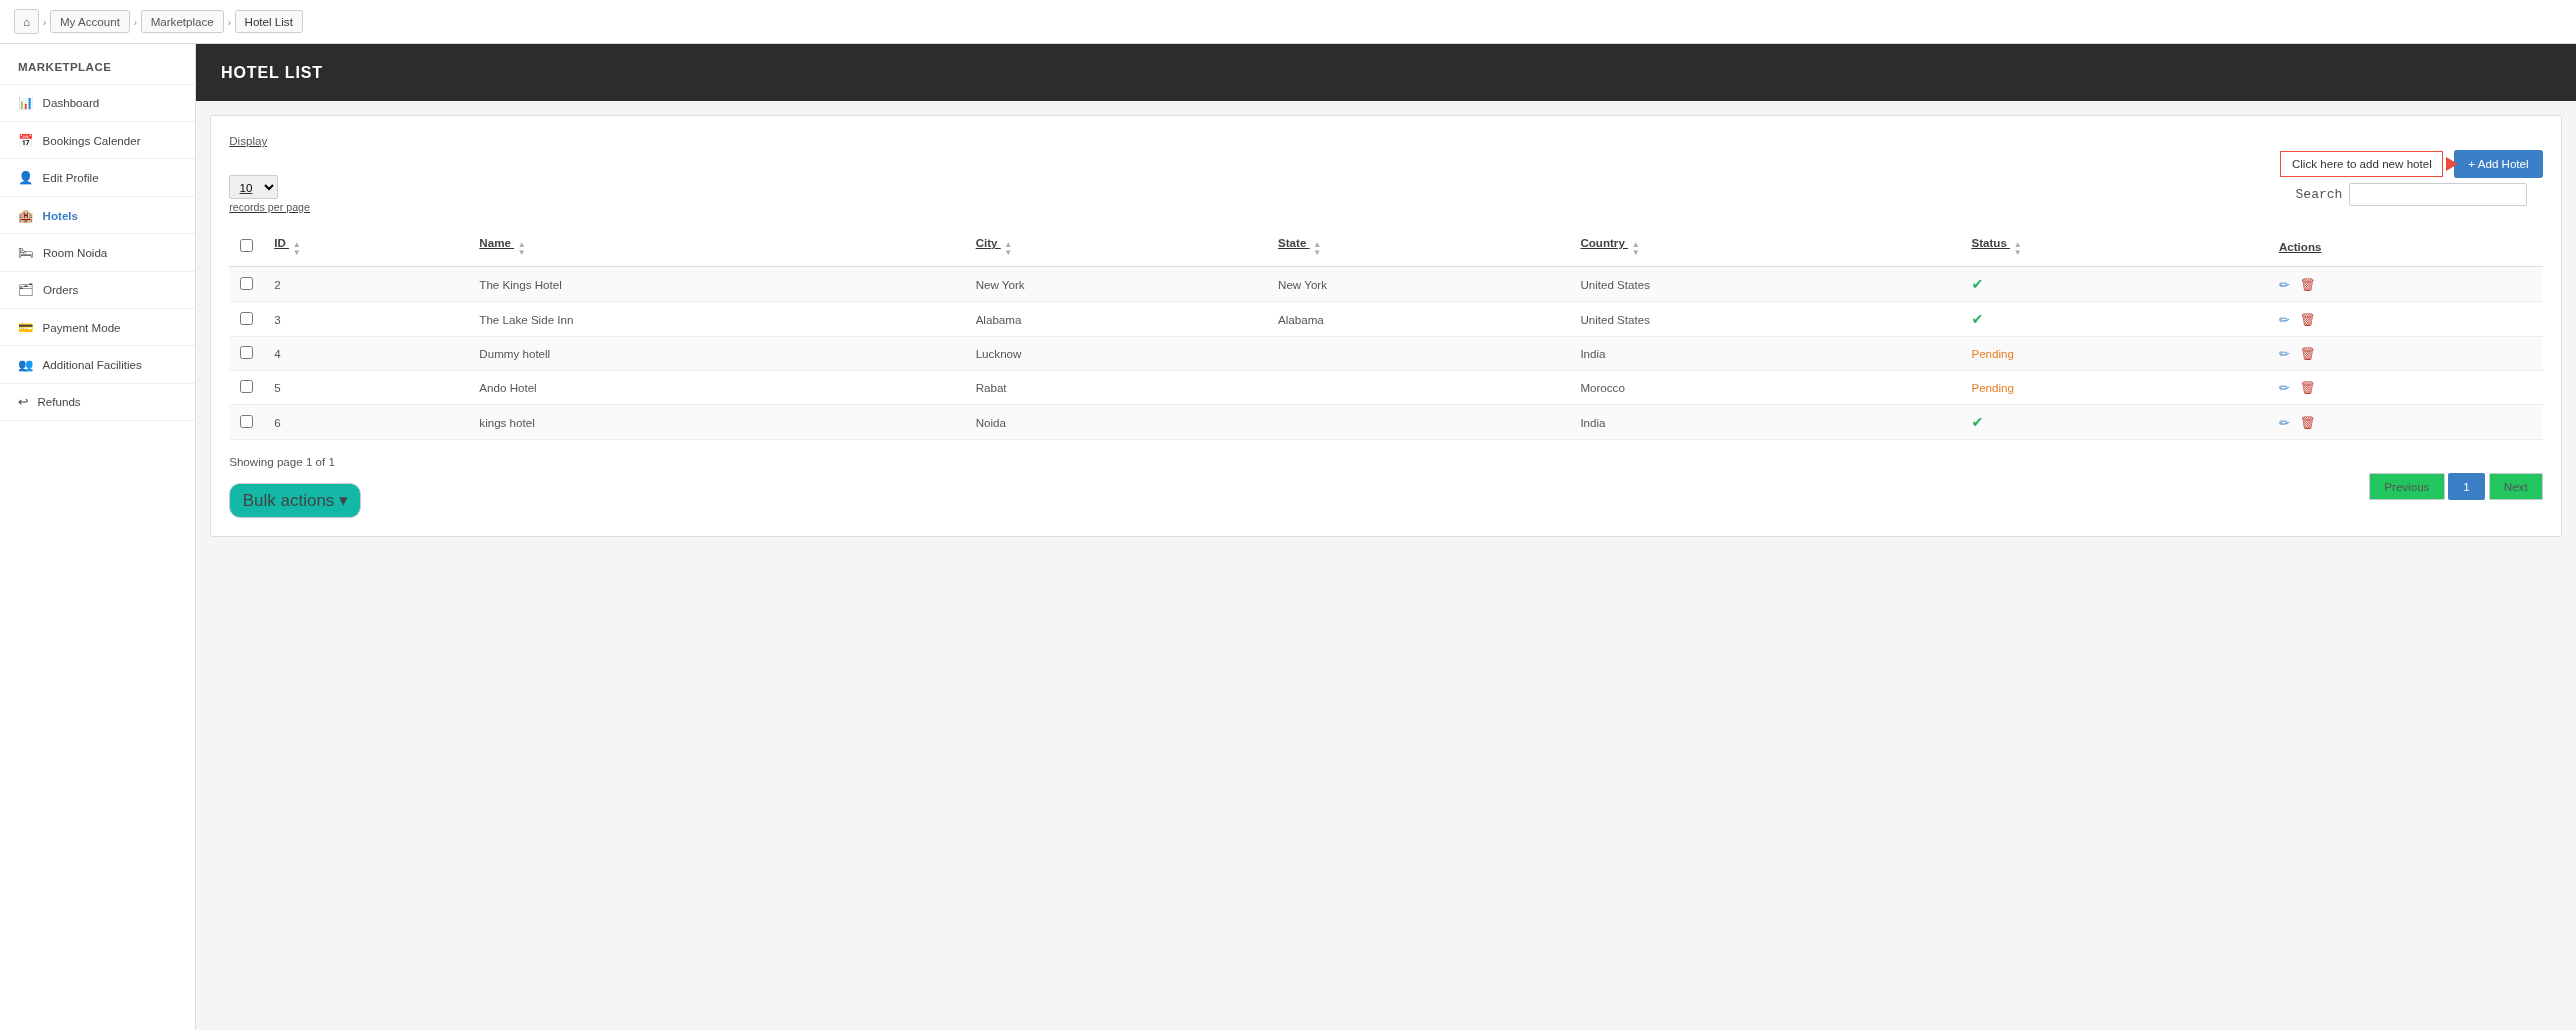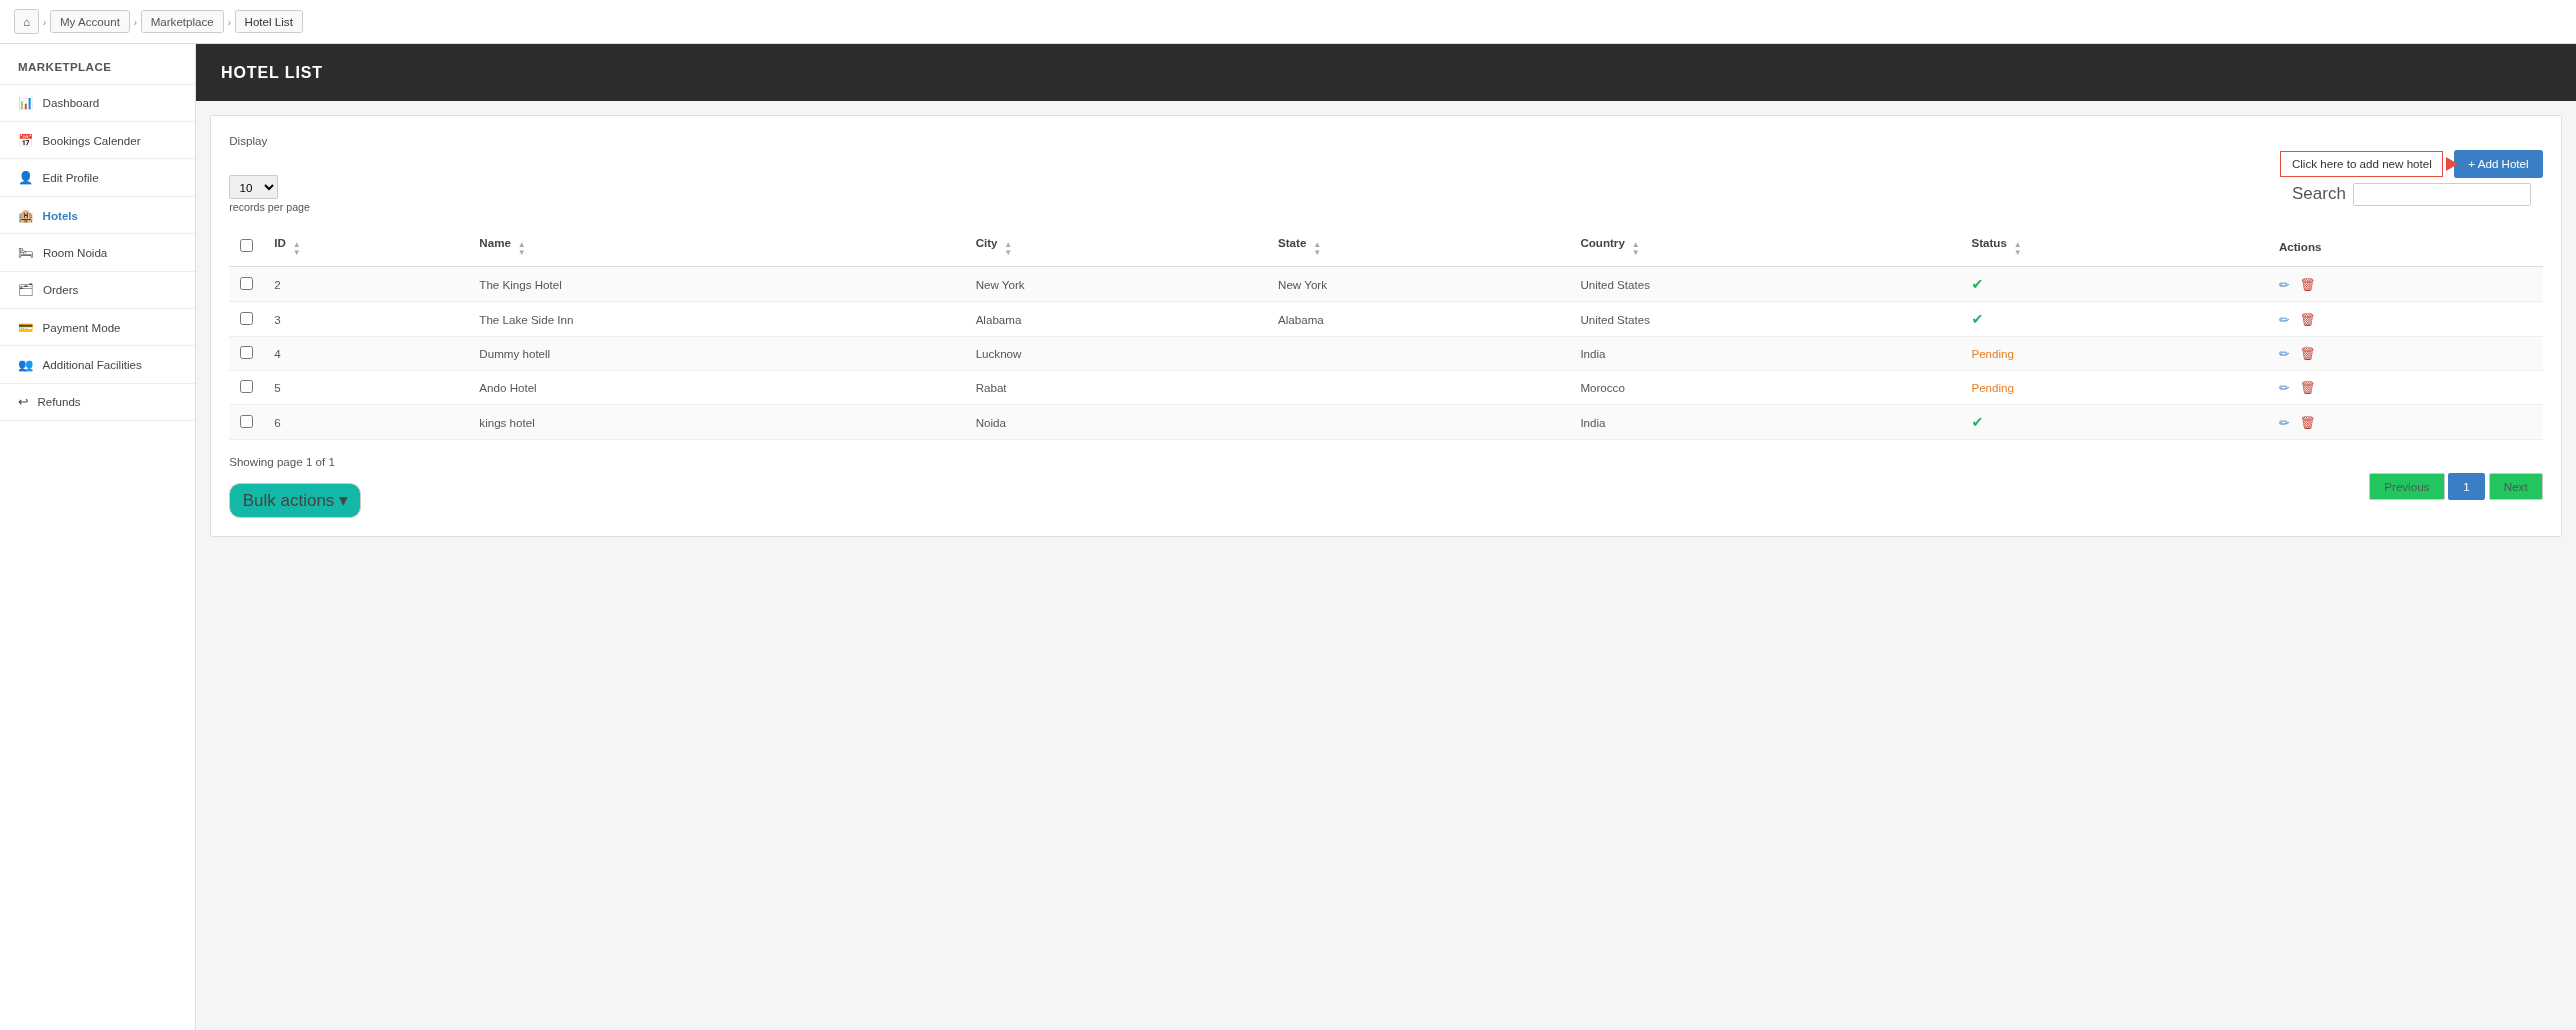--- a/index.html
+++ b/index.html
@@ -64,21 +64,21 @@
     .content-area {
       background: #fff; margin: 14.2px; padding: 18px;
       border: 0.9px solid #ddd; border-radius: 1.8px;
     }
 
     
     .top-controls {
       display: flex; justify-content: space-between; align-items: flex-start;
       margin-bottom: 14.2px;
     }
-    .display-control { display: flex; flex-direction: column; }
+    .display-control { display: flex; flex-direction: column; text-decoration: underline; }
     .display-label { font-size: 11.6px; color: #555; margin-bottom: 3.6px; }
     .display-select-wrap { display: flex; align-items: center; margin-top: 24px; }
     .display-select {
       border: 0.9px solid #ccc; padding: 3.6px 5.3px;
       font-size: 11.6px; border-radius: 1.8px; width: 49px;
     }
     .records-per-page { font-size: 10.7px; color: #555; margin-top: 2px; }
 
     .right-controls { display: flex; flex-direction: column; align-items: center; gap: 5px; margin-top: 16px; }
     .add-hotel-row { display: flex; align-items: center; gap: 10.7px; }
@@ -91,29 +91,29 @@
       position: absolute; right: -16px; top: 50%; transform: translateY(-50%);
       border-top: 7.1px solid transparent; border-bottom: 7.1px solid transparent;
       border-left: 12.5px solid #e74c3c;
     }
     .add-hotel-btn {
       background: #3a7ec6; color: #fff; border: none;
       padding: 7.1px 14.2px; font-size: 11.6px; border-radius: 2.7px; cursor: pointer;
       white-space: nowrap;
     }
     .search-row { display: flex; align-items: center; gap: 7.1px; }
-    .search-label { font-size: 17px; color: #555; }
+    .search-label { font-size: 13px; color: #555; font-family: Liberation Mono, monospace; }
     .search-input {
       border: 0.9px solid #ccc; padding: 4.4px 7.1px;
       font-size: 11.6px; border-radius: 1.8px; width: 178px;
     }
 
     
     table { width: 100%; border-collapse: collapse; font-size: 11.6px; }
-    thead tr { border-bottom: 1.8px solid #ddd; }
+    thead tr { border-bottom: 1.8px solid #ddd; text-decoration: underline; }
     thead th {
       padding: 9px 10.7px; text-align: left; font-weight: bold; color: #444;
       white-space: nowrap;
     }
     thead th .sort-icons { display: inline-flex; flex-direction: column; margin-left: 3.6px; font-size: 8px; color: #aaa; line-height: 1; }
     tbody tr { border-bottom: 0.9px solid #eee; }
     tbody tr:nth-child(odd) { background: #fafafa; }
     tbody tr:nth-child(even) { background: #fff; }
     tbody td { padding: 9px 10.7px; color: #555; }
     .check-col { width: 32px; }

